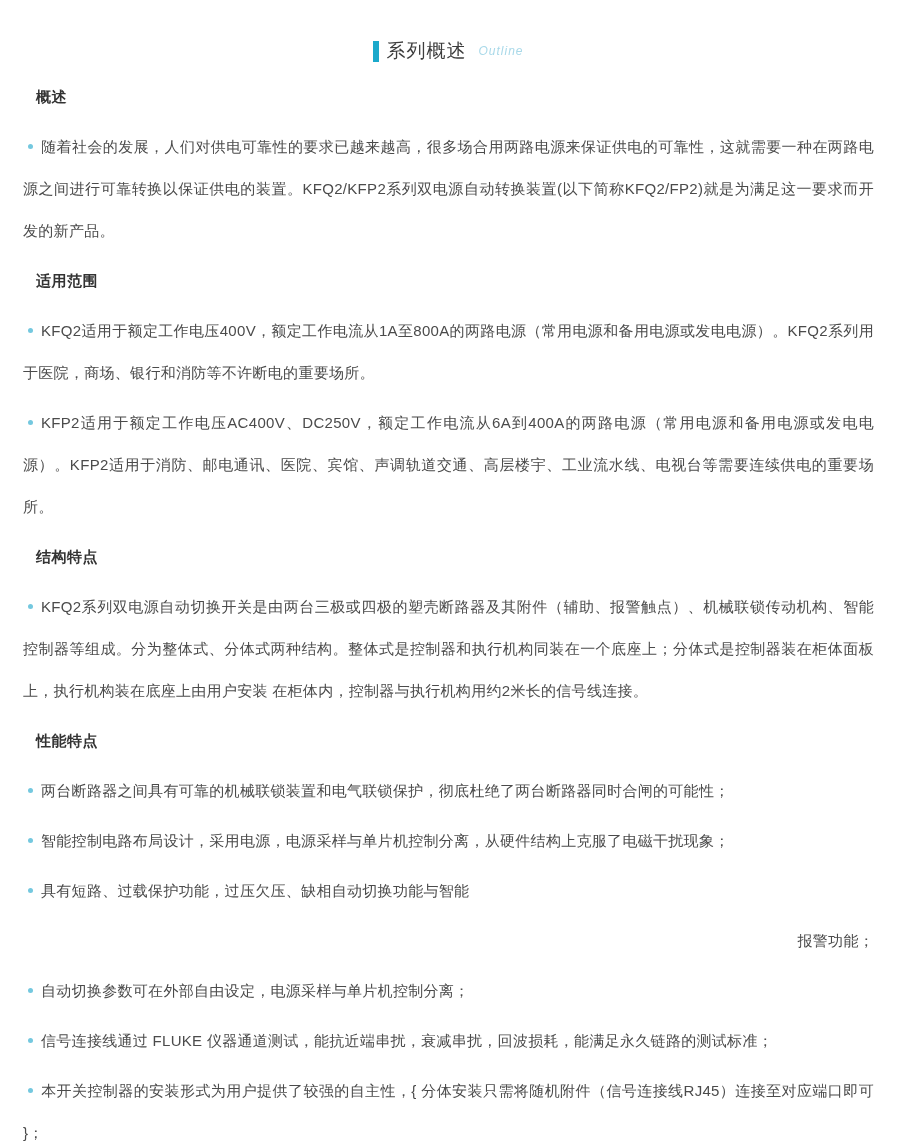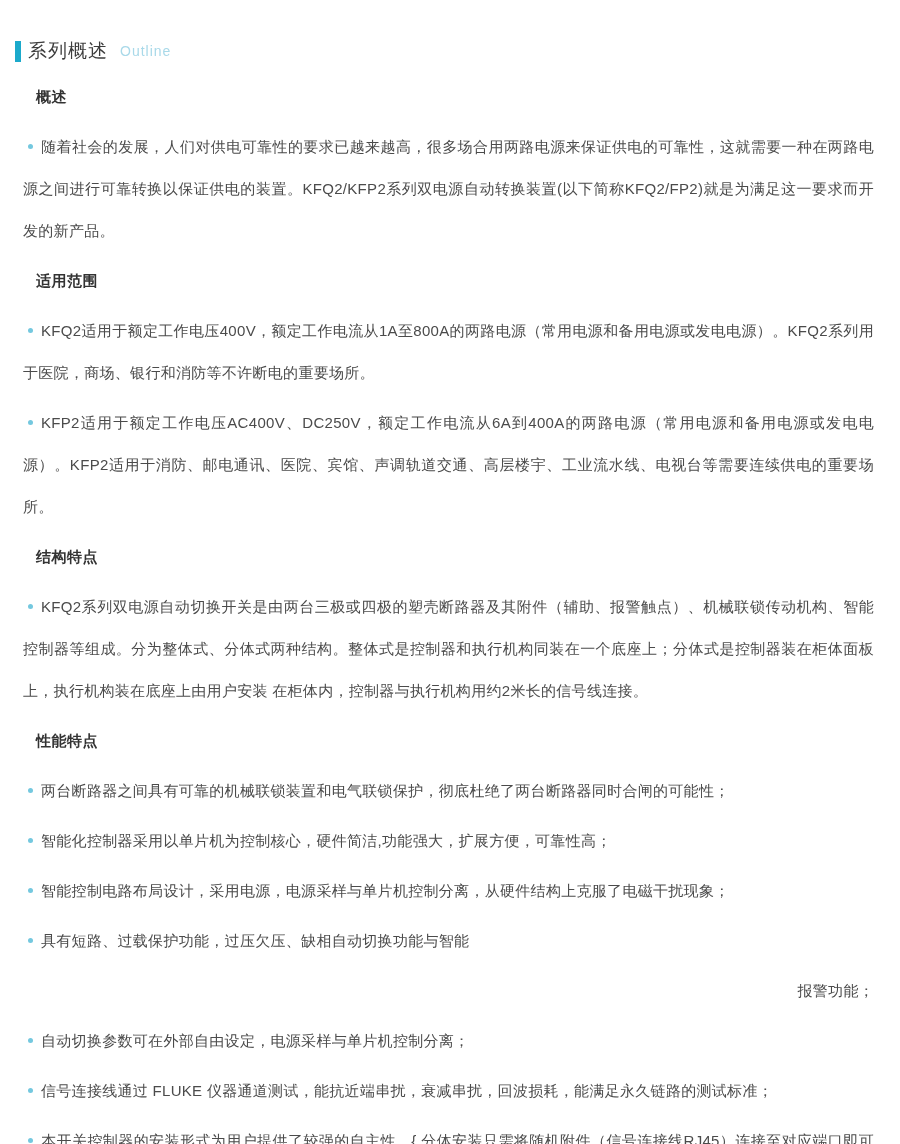--- a/index.html
+++ b/index.html
@@ -15,38 +15,40 @@
     width: 900px;
     box-sizing: border-box;
     padding: 38px 18px 0 15px;
   }
   
   .page-header {
     display: flex;
     align-items: center;
     margin-bottom: 12px;
     padding-left: 0;
+    justify-content: center;
   }
   .accent-bar {
     width: 6px;
     height: 21px;
     background: #1ba9cb;
     margin-right: 7px;
     flex: 0 0 auto;
   }
   .title-cn {
     font-size: 19px;
     color: #3d3d3d;
     letter-spacing: 1px;
   }
   .title-en {
-    font-size: 14px;
+    font-size: 12px;
     color: #a9d9e9;
     margin-left: 12px;
     letter-spacing: 1px;
+    font-style: italic;
   }
   
   .section-heading {
     font-size: 15px;
     font-weight: bold;
     color: #333333;
     line-height: 42px;
     padding-left: 21px;
     letter-spacing: 0.5px;
   }
@@ -91,21 +93,20 @@
         <div class="para"><span class="dot"></span><span>KFQ2适用于额定工作电压400V，额定工作电流从1A至800A的两路电源（常用电源和备用电源或发电电源）。KFQ2系列用于医院，商场、银行和消防等不许断电的重要场所。</span></div>
         <div class="para"><span class="dot"></span><span>KFP2适用于额定工作电压AC400V、DC250V，额定工作电流从6A到400A的两路电源（常用电源和备用电源或发电电源）。KFP2适用于消防、邮电通讯、医院、宾馆、声调轨道交通、高层楼宇、工业流水线、电视台等需要连续供电的重要场所。</span></div>
       </div>
       <div>
         <div class="section-heading">结构特点</div>
         <div class="para"><span class="dot"></span><span>KFQ2系列双电源自动切换开关是由两台三极或四极的塑壳断路器及其附件（辅助、报警触点）、机械联锁传动机构、智能控制器等组成。分为整体式、分体式两种结构。整体式是控制器和执行机构同装在一个底座上；分体式是控制器装在柜体面板上，执行机构装在底座上由用户安装 在柜体内，控制器与执行机构用约2米长的信号线连接。</span></div>
       </div>
       <div>
         <div class="section-heading">性能特点</div>
         <div class="para"><span class="dot"></span><span>两台断路器之间具有可靠的机械联锁装置和电气联锁保护，彻底杜绝了两台断路器同时合闸的可能性；</span></div>
-        <div class="para"><span class="dot"></span><span>智能化控制器采用以单片机为控制核心，硬件简洁,功能强大，扩展方便，可靠性高；</span></div>
         <div class="para"><span class="dot"></span><span>智能控制电路布局设计，采用电源，电源采样与单片机控制分离，从硬件结构上克服了电磁干扰现象；</span></div>
         <div class="para"><span class="dot"></span><span>具有短路、过载保护功能，过压欠压、缺相自动切换功能与智能</span></div>
         <div class="para cont"><span>报警功能；</span></div>
         <div class="para"><span class="dot"></span><span>自动切换参数可在外部自由设定，电源采样与单片机控制分离；</span></div>
         <div class="para"><span class="dot"></span><span>信号连接线通过 FLUKE 仪器通道测试，能抗近端串扰，衰减串扰，回波损耗，能满足永久链路的测试标准；</span></div>
         <div class="para"><span class="dot"></span><span>本开关控制器的安装形式为用户提供了较强的自主性，{ 分体安装只需将随机附件（信号连接线RJ45）连接至对应端口即可 }；</span></div>
       </div>
     </div>
 </div>
 

